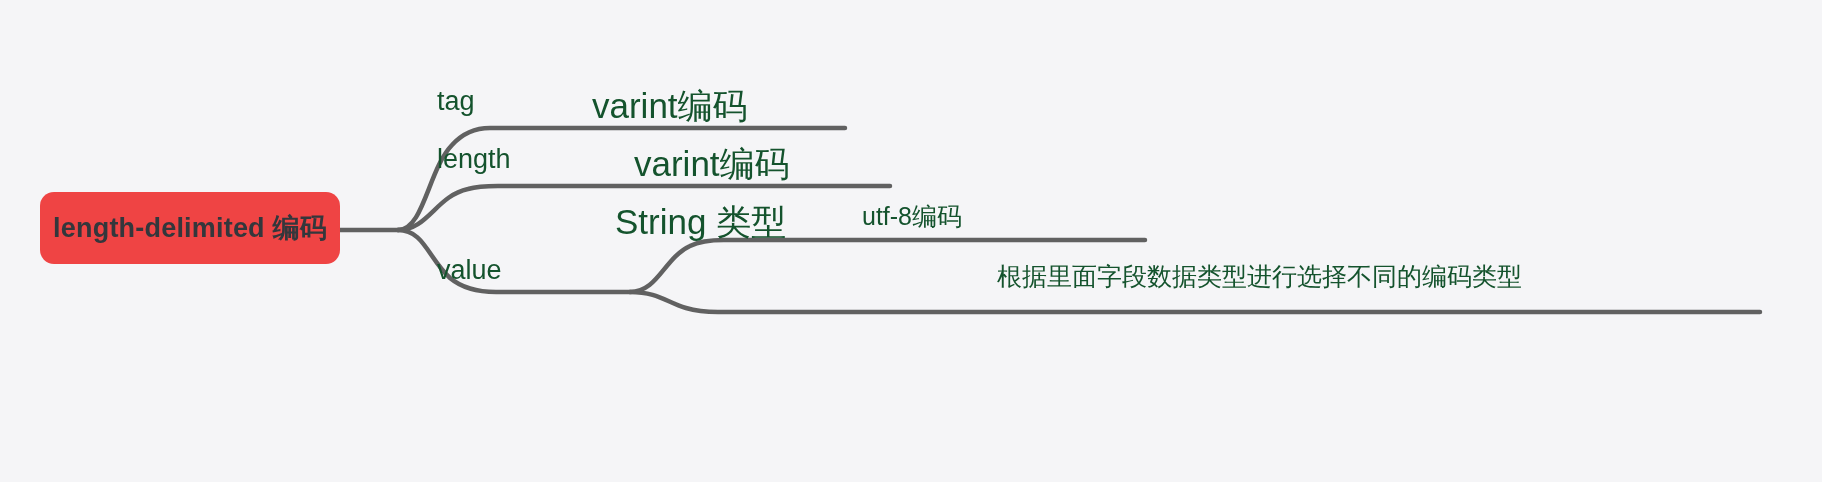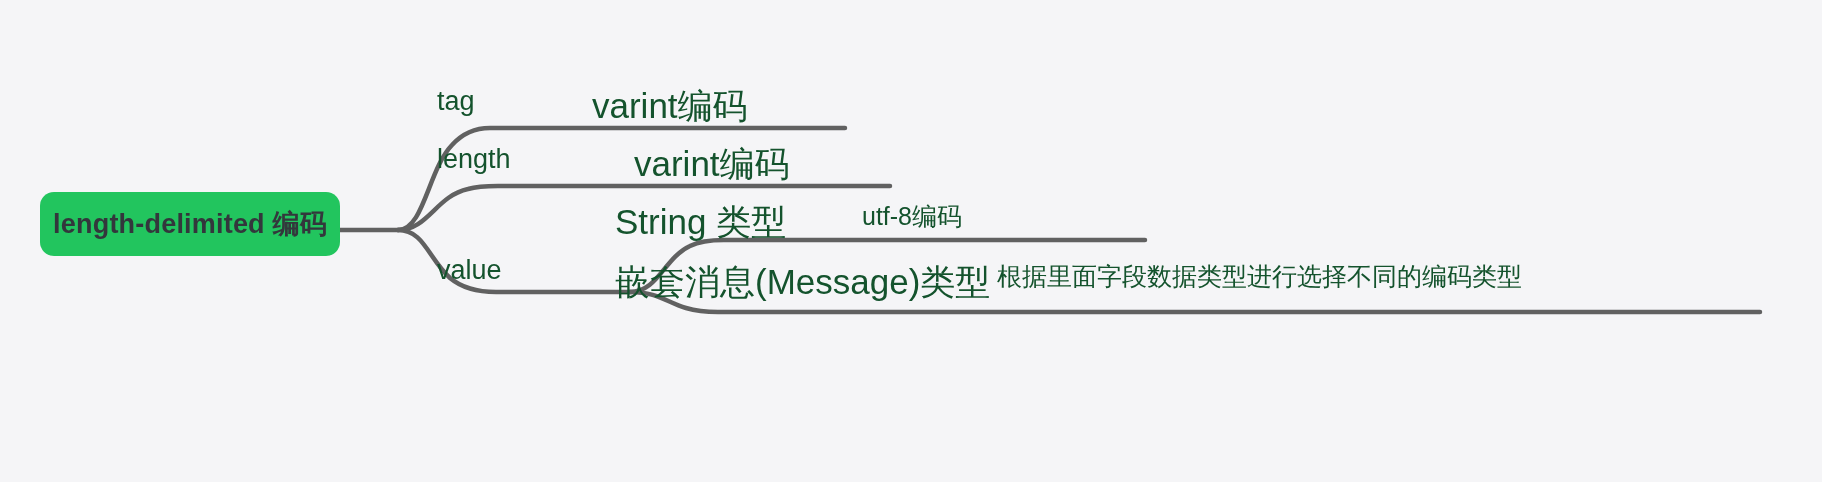--- a/index.html
+++ b/index.html
@@ -31,22 +31,22 @@
   .node {
     position: absolute;
     white-space: nowrap;
     color: #1e2a3a;
     line-height: 1;
   }
   .root-node {
     left: 40px;
     top: 192px;
     width: 300px;
-    height: 64px;
-    background: #22c55e;
+    height: 72px;
+    background: #ef4444;
     border-radius: 14px;
     display: flex;
     align-items: center;
     justify-content: center;
     box-sizing: border-box;
   }
   .root-label {
     font-size: 27px;
     font-weight: bold;
     color: #33373c;
@@ -123,21 +123,18 @@
   </div>
 
   <div class="node branch-label lvl2" id="node-string">
     <span>String 类型</span>
   </div>
 
   <div class="node branch-label lvl3" id="node-utf8">
     <span>utf-8编码</span>
   </div>
 
-  <div class="node branch-label lvl2" id="node-nested">
-    <span>嵌套消息(Message)类型</span>
-  </div>
 
   <div class="node branch-label lvl3" id="node-choose">
     <span>根据里面字段数据类型进行选择不同的编码类型</span>
   </div>
 
 </div>
 
 </body></html>

